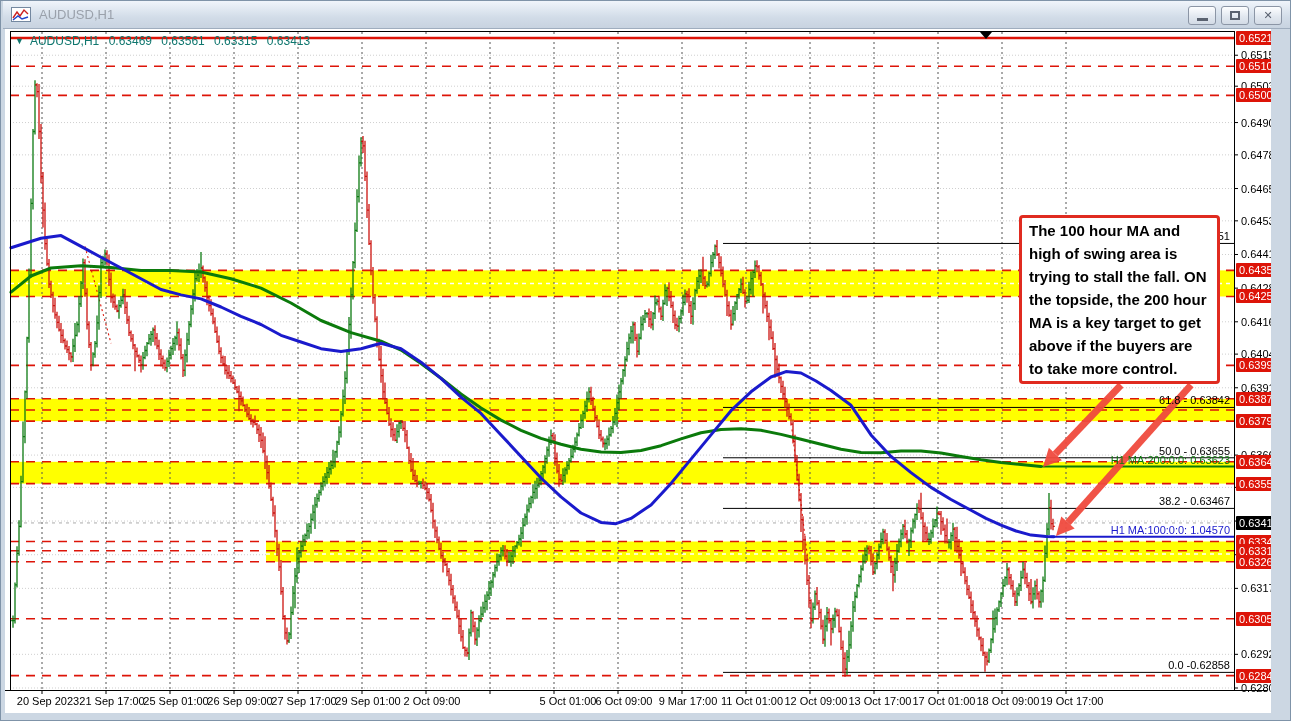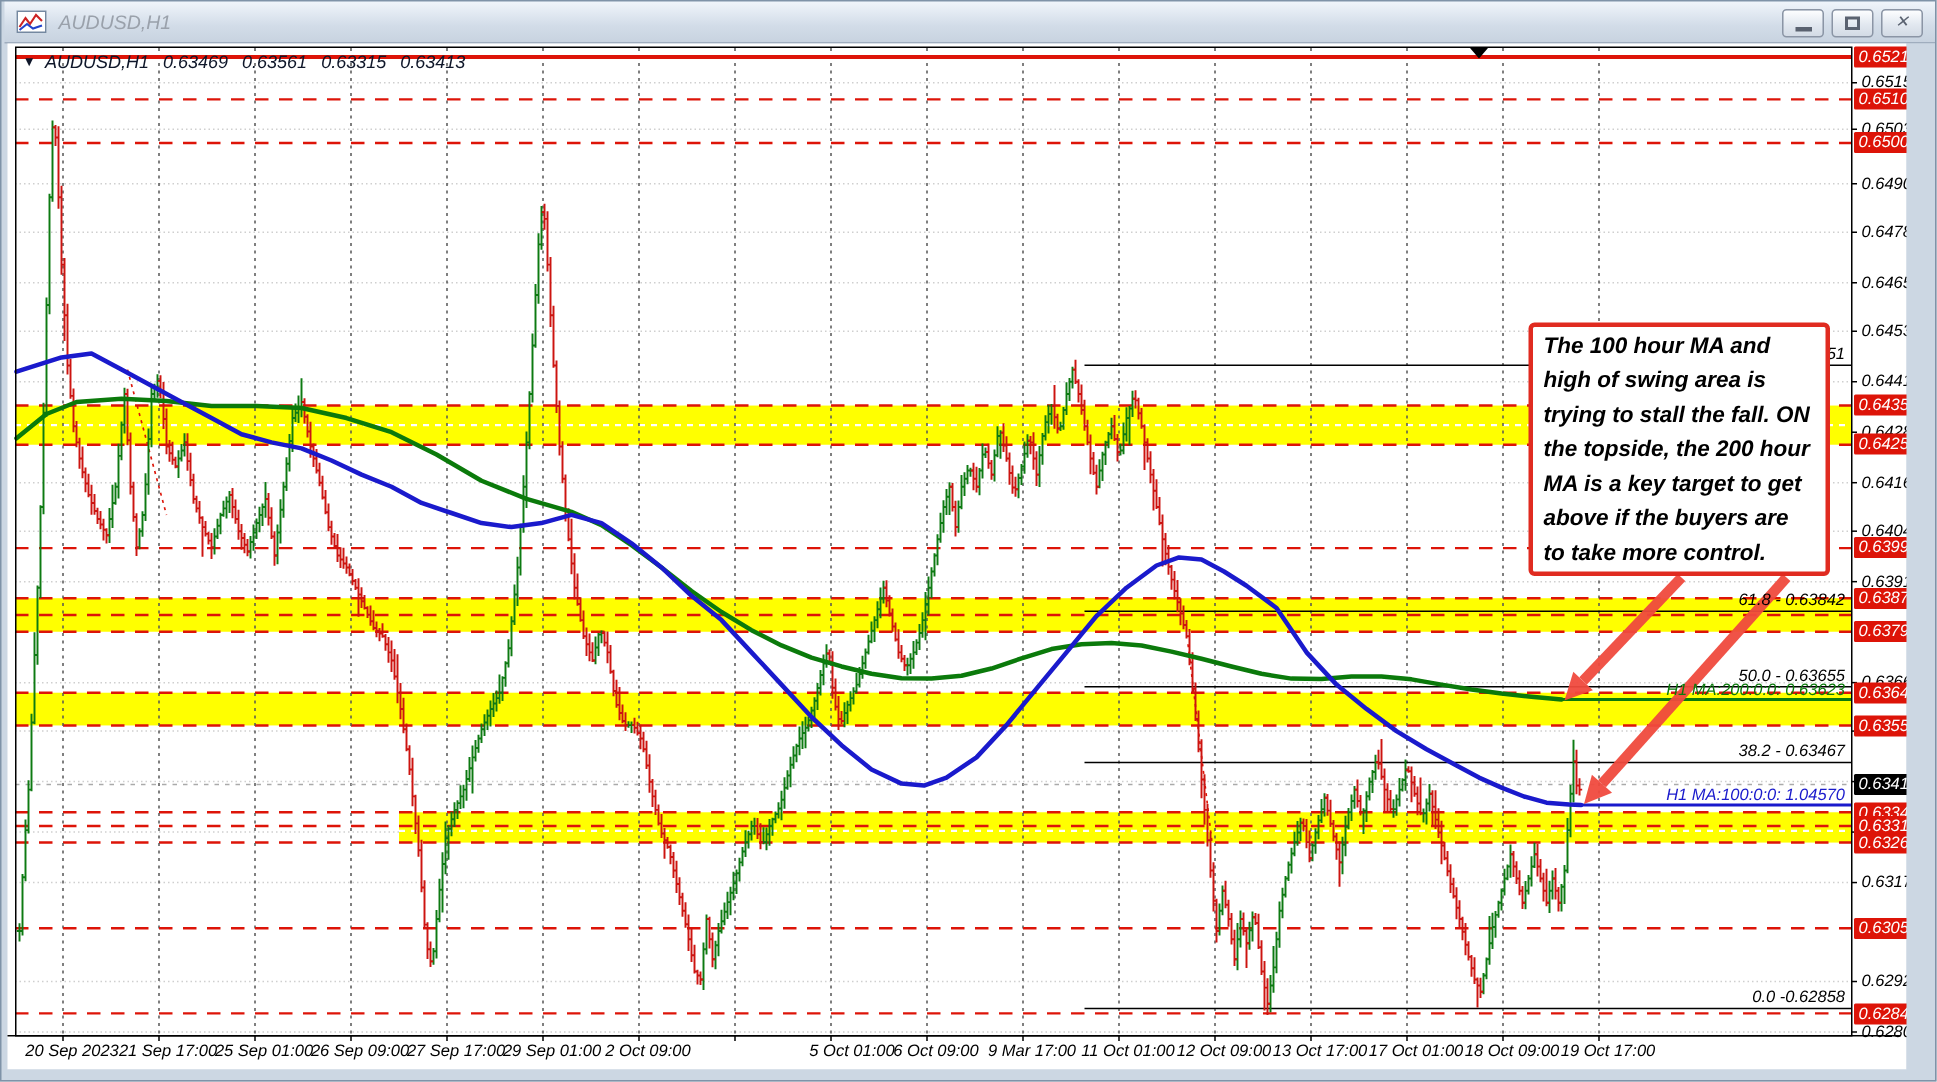--- a/index.html
+++ b/index.html
@@ -1,36 +1,36 @@
 <!DOCTYPE html>
 <html><head>
 <meta charset="utf-8">
 <style>
   html,body{margin:0;padding:0;background:#9aa7b8;}
   *{box-sizing:border-box;font-family:"Liberation Sans",sans-serif;}
-  #stage{position:relative;width:1291px;height:721px;background:#ccd7e3;border:1px solid #7f93a8;overflow:hidden;font-style:italic;}
+  #stage{position:relative;width:1291px;height:721px;background:#ccd7e3;border:1px solid #7f93a8;overflow:hidden;}
   
   #titlebar{position:absolute;left:2px;top:0;width:1287px;height:28px;
     background:linear-gradient(#f0f5fb,#d2dce8 60%,#c8d3e0);border-bottom:1px solid #9fadbe;
     display:flex;align-items:center;}
   #title-icon{width:20px;height:15px;margin-left:8px;background:#fff;border:1px solid #7488a0;
     position:relative;flex:0 0 auto;}
   #title-icon svg{position:absolute;left:0;top:0;}
   #window-title{margin-left:8px;font-size:13px;color:#9aa1ab;}
   #win-buttons{position:absolute;right:8px;top:5px;display:flex;gap:5px;}
   .win-btn{width:28px;height:19px;border:1px solid #8b95a5;border-radius:3px;
     background:linear-gradient(#fdfeff,#e2e8f0 55%,#d3dbe5);display:flex;align-items:center;justify-content:center;
     color:#5a6270;font-size:11px;line-height:1;cursor:default;}
   .glyph-min{width:11px;height:3px;background:#5a6270;margin-top:8px;}
   .glyph-restore{width:10px;height:9px;border:2px solid #5a6270;background:transparent;}
   
   #client{position:absolute;left:4px;top:28px;width:1266px;height:684px;background:#ffffff;}
   #chart-svg{position:absolute;left:0;top:0;pointer-events:none;}
   
-  #ohlc-header{position:absolute;left:14px;top:33px;font-size:12px;color:#0f172a;z-index:5;white-space:nowrap;}
+  #ohlc-header{position:absolute;left:14px;top:33px;font-size:12px;color:#0f766e;z-index:5;white-space:nowrap;}
   #ohlc-header .tri{font-size:9px;vertical-align:1px;margin-right:6px;}
   #ohlc-header span{margin-right:6px;}
   .axis-label{position:absolute;font-size:11px;line-height:14px;white-space:nowrap;}
   .y-plain{color:#000;left:1240px;}
   .y-red{left:1235px;background:#dd1408;color:#fff;padding:0 3px;border-radius:1px;}
   .y-black{left:1235px;background:#000;color:#fff;padding:0 3px;border-radius:1px;}
   .x-label{color:#000;top:693px;transform:translateX(-50%);}
   .fib-label{position:absolute;font-size:11px;color:#000;white-space:nowrap;z-index:3;}
   .ma-label{position:absolute;font-size:11px;white-space:nowrap;z-index:3;}
   #annotation-box{position:absolute;left:1018px;top:214px;width:201px;height:169px;

